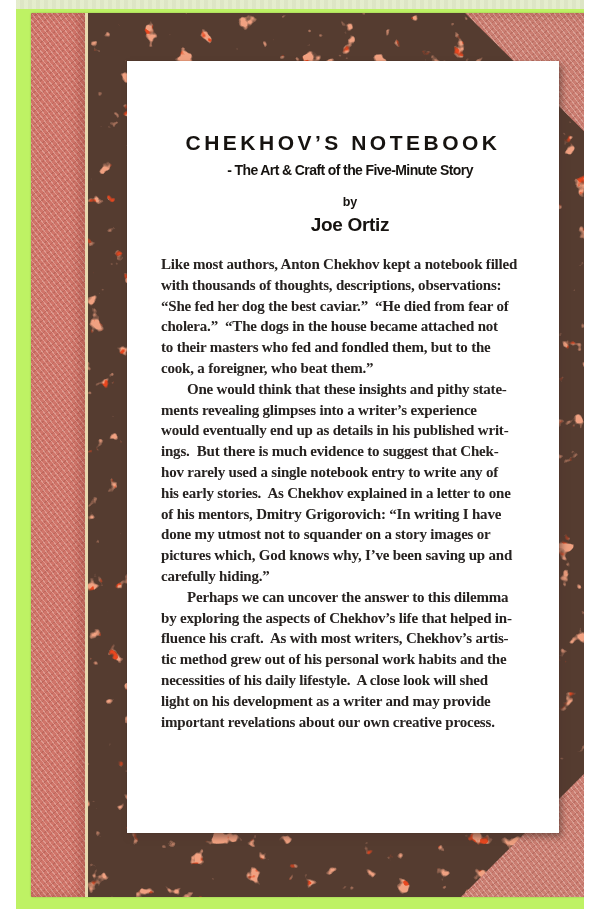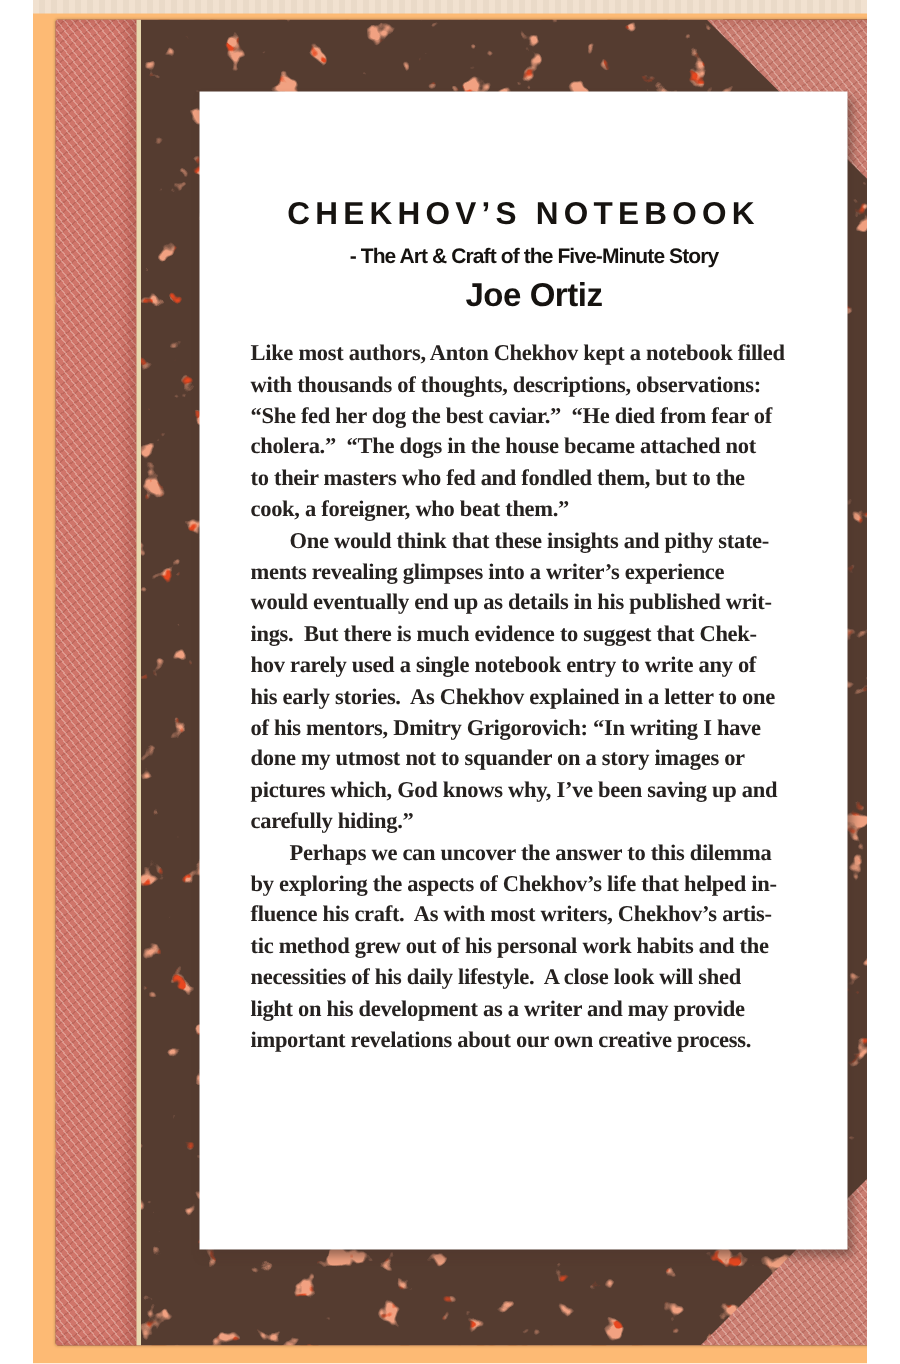--- a/index.html
+++ b/index.html
@@ -1,23 +1,24 @@
 <!DOCTYPE html>
 <html><head>
 <meta charset="utf-8">
 <style>
   html, body { margin: 0; padding: 0; background: #ffffff; }
   .screen {
     position: relative;
     width: 556px;
     height: 909px;
     margin: 0 auto;
-    background: #fdba74;
+    background: #bef264;
     overflow: hidden;
     font-family: "Liberation Sans", sans-serif;
+    padding-left: 12px;
   }
   .top-strip {
     position: absolute; top: 0; left: 0; right: 0; height: 9px;
     background: repeating-linear-gradient(90deg, #eeebe7 0 4px, #e5e2dd 4px 8px);
     opacity: .8;
   }
   
   .cover {
     position: absolute;
     left: 15px; top: 13px;
@@ -86,21 +87,21 @@
     text-align: center;
     font-weight: bold;
     font-size: 12.5px;
     line-height: 15px;
     margin-top: 13px;
     color: #161310;
   }
   .author {
     text-align: center;
     font-weight: bold;
-    font-size: 22px;
+    font-size: 19px;
     line-height: 24px;
     margin-top: 3px;
     letter-spacing: -0.3px;
     color: #161310;
   }
   .body-text {
     margin-top: 17px;
     font-family: "Liberation Serif", serif;
     font-size: 15px;
     line-height: 20.8px;
@@ -141,20 +142,21 @@
 
     <div class="top-edge"></div>
     <div class="corner-tr cloth"></div>
     <div class="corner-br cloth"></div>
     <div class="spine cloth"></div>
   </div>
 
   <div class="card">
     <div class="book-title">CHEKHOV’S NOTEBOOK</div>
     <div class="book-subtitle">- The Art &amp; Craft of the Five-Minute Story</div>
+    <div class="byline">by</div>
     <div class="author">Joe Ortiz</div>
 
     <div class="body-text">
       <p>Like most authors, Anton Chekhov kept a notebook filled
 with thousands of thoughts, descriptions, observations:
 “She fed her dog the best caviar.”  “He died from fear of
 cholera.”  “The dogs in the house became attached not
 to their masters who fed and fondled them, but to the
 cook, a foreigner, who beat them.”</p>
       <p class="indent">One would think that these insights and pithy state-

